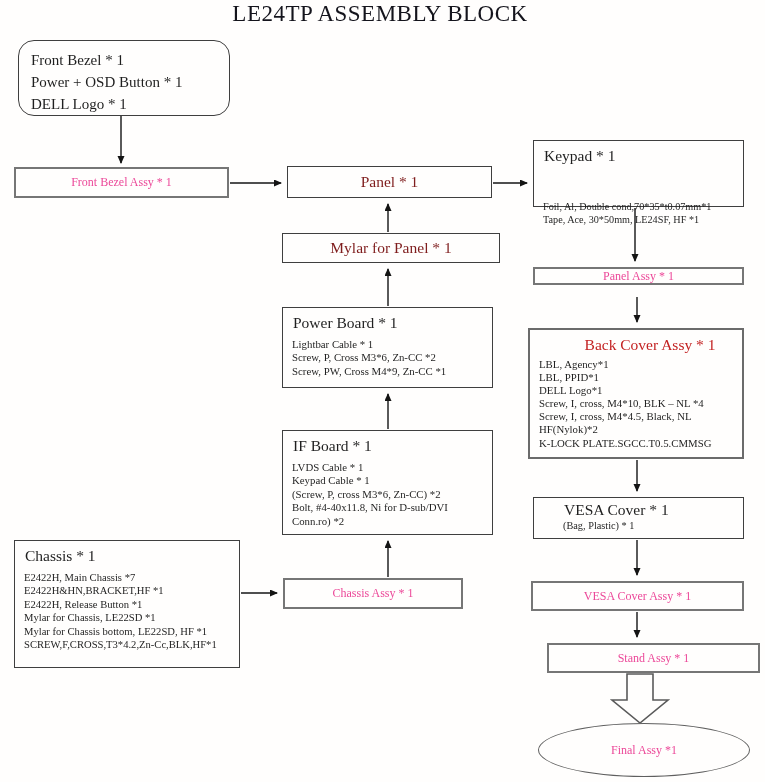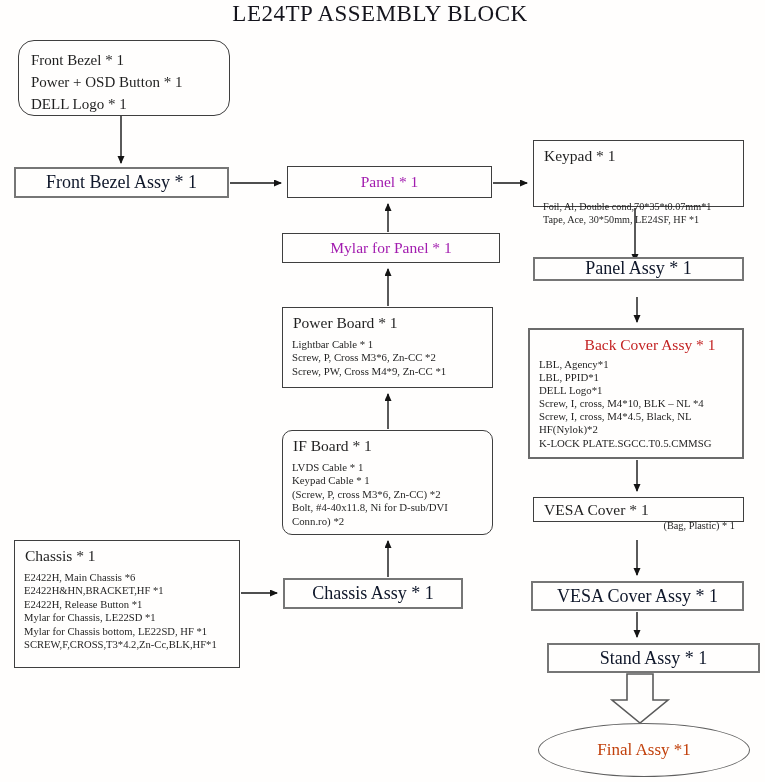--- a/index.html
+++ b/index.html
@@ -10,36 +10,36 @@
   .title{
     position:absolute;left:0;top:1px;width:760px;text-align:center;
     font-size:23px;letter-spacing:.5px;color:#14141c;
   }
   .box{
     position:absolute;box-sizing:border-box;background:#fffefd;
     border:1.5px solid #3f3f3f;
   }
   .assy{
     border:2px solid #767676;display:flex;align-items:center;justify-content:center;
-    color:#0f172a;font-size:18px;white-space:nowrap;
+    color:#ec4899;font-size:12px;white-space:nowrap;
   }
   .plain{
     display:flex;align-items:center;justify-content:center;
-    font-size:15.5px;color:#a21caf;white-space:nowrap;
+    font-size:15.5px;color:#7f1d1d;white-space:nowrap;
   }
   .box-title{font-size:15.5px;padding:6px 10px 0;white-space:nowrap;}
   .box-title.red{color:#c32222;text-align:center;margin-left:28px;}
   .box-details{font-size:10.8px;line-height:13.4px;padding:6px 8px 0 9px;}
   .box-details div{white-space:nowrap;}
   .big-lines{font-size:15px;line-height:22px;padding:8px 0 0 12px;}
   .big-lines div{white-space:nowrap;}
   .ellipse{
     position:absolute;box-sizing:border-box;border:1.6px solid #5f5f5f;
     border-radius:50%;display:flex;align-items:center;justify-content:center;
-    color:#c2410c;font-size:17px;background:#fffefd;
+    color:#ec4899;font-size:12px;background:#fffefd;
   }
   svg.overlay{position:absolute;left:0;top:0;pointer-events:none;}
   .arrow{stroke:#141414;stroke-width:1.4;fill:none;}
 </style>
 </head>
 <body>
 
 <div id="stage">
 
   <div class="title">LE24TP ASSEMBLY BLOCK</div>
@@ -74,21 +74,21 @@
     </div>
   </div>
 
   <div class="box assy" style="left:14px;top:167px;width:215px;height:31px;">
     <span>Front Bezel Assy * 1</span>
   </div>
 
   <div class="box" style="left:14px;top:540px;width:226px;height:128px;">
     <div class="box-title">Chassis * 1</div>
     <div class="box-details" style="font-size:10.6px;">
-      <div>E2422H, Main Chassis *6</div>
+      <div>E2422H, Main Chassis *7</div>
       <div>E2422H&amp;HN,BRACKET,HF *1</div>
       <div>E2422H, Release Button *1</div>
       <div>Mylar for Chassis, LE22SD *1</div>
       <div>Mylar for Chassis bottom, LE22SD, HF *1</div>
       <div>SCREW,F,CROSS,T3*4.2,Zn-Cc,BLK,HF*1</div>
     </div>
   </div>
 
   <div class="box plain" style="left:287px;top:166px;width:205px;height:32px;">
     <span>Panel * 1</span>
@@ -100,21 +100,21 @@
 
   <div class="box" style="left:282px;top:307px;width:211px;height:81px;">
     <div class="box-title">Power Board * 1</div>
     <div class="box-details">
       <div>Lightbar Cable * 1</div>
       <div>Screw, P, Cross M3*6, Zn-CC *2</div>
       <div>Screw, PW, Cross M4*9, Zn-CC *1</div>
     </div>
   </div>
 
-  <div class="box" style="left:282px;top:430px;width:211px;height:105px;border-radius:10px;">
+  <div class="box" style="left:282px;top:430px;width:211px;height:105px;">
     <div class="box-title">IF Board * 1</div>
     <div class="box-details">
       <div>LVDS Cable * 1</div>
       <div>Keypad Cable * 1</div>
       <div>(Screw, P, cross M3*6, Zn-CC) *2</div>
       <div>Bolt, #4-40x11.8, Ni for D-sub/DVI</div>
       <div>Conn.ro) *2</div>
     </div>
   </div>
 
@@ -123,40 +123,40 @@
   </div>
 
   <div class="box" style="left:533px;top:140px;width:211px;height:67px;">
     <div class="box-title">Keypad * 1</div>
     <div class="box-details" style="font-size:10.2px;line-height:12.8px;padding-top:4px;margin-top:32px;">
       <div>Foil, Al, Double cond,70*35*t0.07mm*1</div>
       <div>Tape, Ace, 30*50mm, LE24SF, HF *1</div>
     </div>
   </div>
 
-  <div class="box assy" style="left:533px;top:257px;width:211px;height:24px;align-items:flex-end;">
+  <div class="box assy" style="left:533px;top:267px;width:211px;height:18px;">
     <span>Panel Assy * 1</span>
   </div>
 
   <div class="box" style="left:528px;top:328px;width:216px;height:131px;border-color:#6b6b6b;border-width:2px;">
     <div class="box-title red">Back Cover Assy * 1</div>
     <div class="box-details" style="padding-top:4px;line-height:13.1px;">
       <div>LBL, Agency*1</div>
       <div>LBL, PPID*1</div>
       <div>DELL Logo*1</div>
       <div>Screw, I, cross, M4*10, BLK – NL *4</div>
       <div>Screw, I, cross, M4*4.5, Black, NL</div>
       <div>HF(Nylok)*2</div>
       <div>K-LOCK PLATE.SGCC.T0.5.CMMSG</div>
     </div>
   </div>
 
-  <div class="box" style="left:533px;top:497px;width:211px;height:25px;">
+  <div class="box" style="left:533px;top:497px;width:211px;height:42px;padding-left:20px;">
     <div class="box-title" style="padding-top:3px;">VESA Cover * 1</div>
-    <div class="box-details" style="padding-top:0;font-size:10.3px;text-align:right;">
+    <div class="box-details" style="padding-top:0;font-size:10.3px;">
       <div>(Bag, Plastic) * 1</div>
     </div>
   </div>
 
   <div class="box assy" style="left:531px;top:581px;width:213px;height:30px;">
     <span>VESA Cover Assy * 1</span>
   </div>
 
   <div class="box assy" style="left:531px;top:643px;width:213px;height:30px;margin-left:16px;">
     <span>Stand Assy * 1</span>

